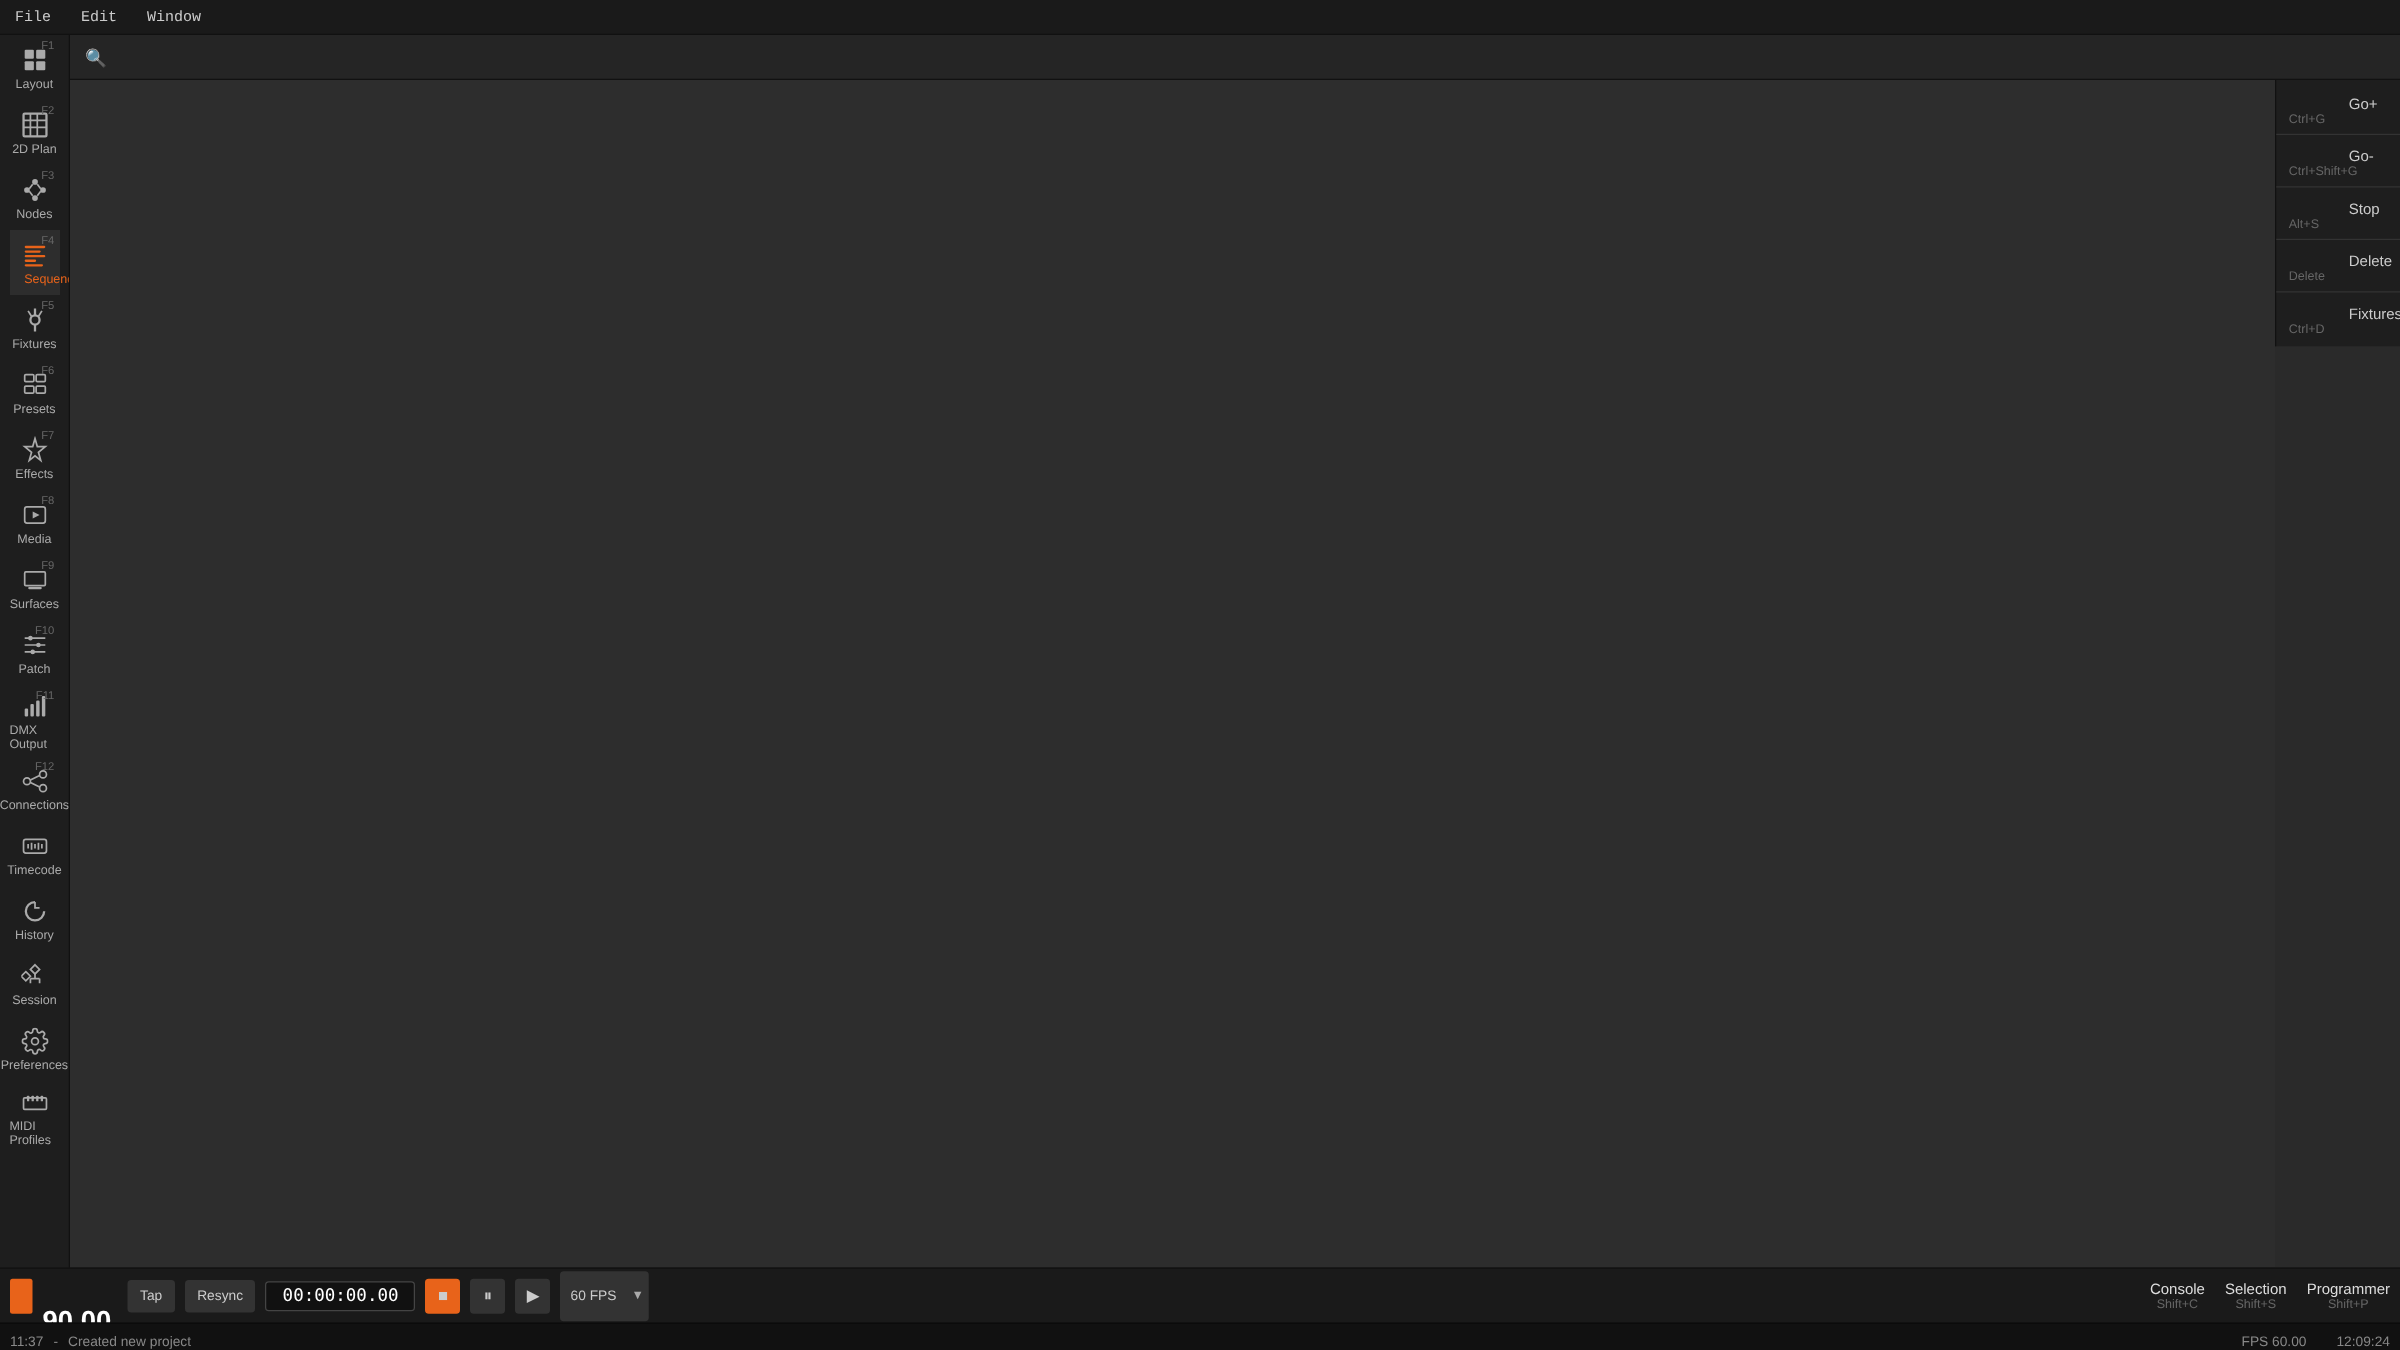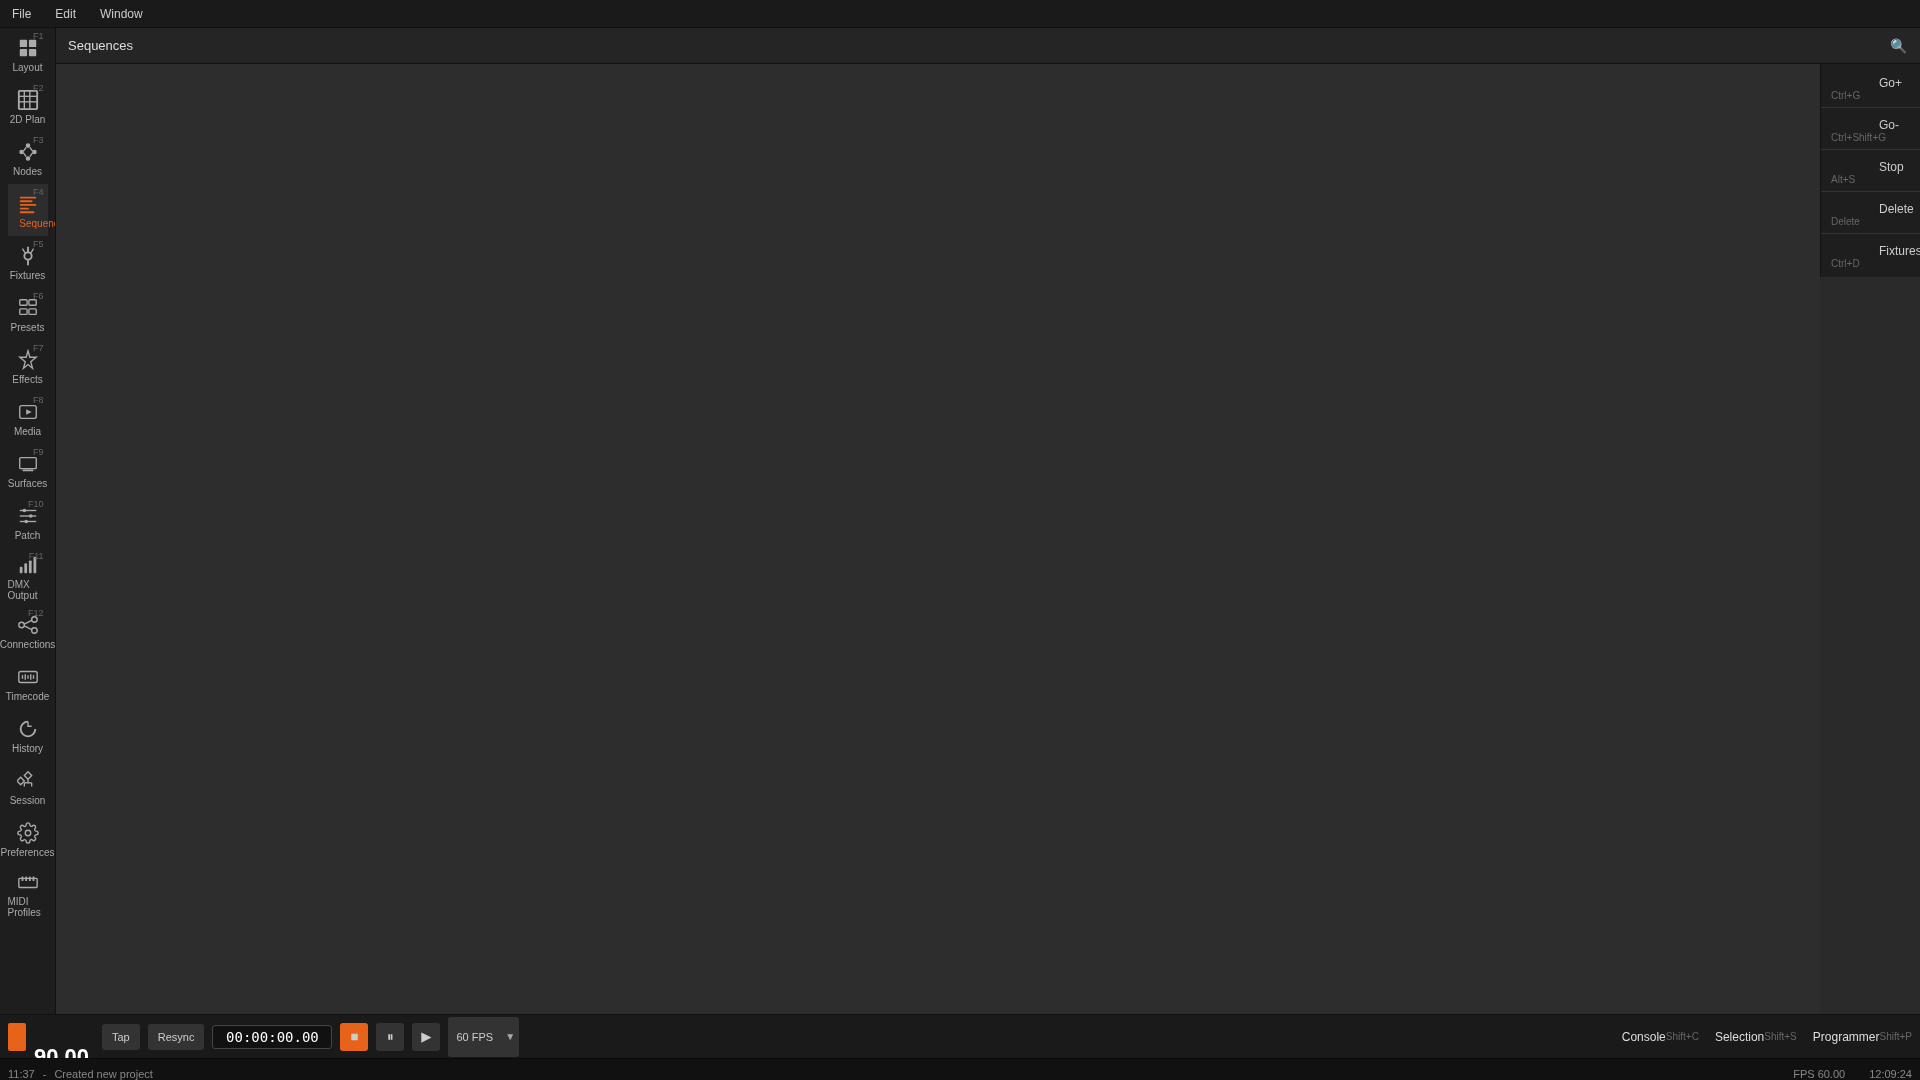--- a/index.html
+++ b/index.html
@@ -24,20 +24,21 @@
       padding: 0 8px;
       gap: 16px;
       z-index: 10;
       border-bottom: 1px solid #111;
     }
     .menu-item {
       font-size: 12px;
       color: #ccc;
       cursor: pointer;
       padding: 2px 4px;
+      font-family: Liberation Mono, monospace;
     }
 
     
     #toolbar {
       position: absolute;
       top: 28px; left: 56px; right: 0;
       height: 36px;
       background: #252525;
       display: flex;
       align-items: center;
@@ -202,21 +203,21 @@
     }
     .transport-control-btn.stop-btn { background: #e8631a; }
     .transport-spacer { flex: 1; }
     .transport-right-group {
       display: flex;
       gap: 16px;
       align-items: center;
     }
     .transport-mode {
       display: flex;
-      flex-direction: row;
+      flex-direction: column;
       align-items: center;
       cursor: pointer;
     }
     .transport-mode .mode-label {
       font-size: 12px;
       color: #ddd;
     }
     .transport-mode .mode-shortcut {
       font-size: 10px;
       color: #666;
@@ -247,21 +248,20 @@
 </head>
 <body>
 
 <div id="menubar">
   <span class="menu-item">File</span>
   <span class="menu-item">Edit</span>
   <span class="menu-item">Window</span>
 </div>
 
 <div id="toolbar">
-  <span id="toolbar-title">Sequences</span>
   <span id="search-icon-btn">🔍</span>
 </div>
 
 <div id="sidebar">
 
   <div class="sidebar-item">
     <span class="fkey">F1</span>
     <svg viewBox="0 0 24 24">
         <rect x="3" y="3" width="8" height="8" rx="1"></rect>
         <rect x="13" y="3" width="8" height="8" rx="1"></rect>

